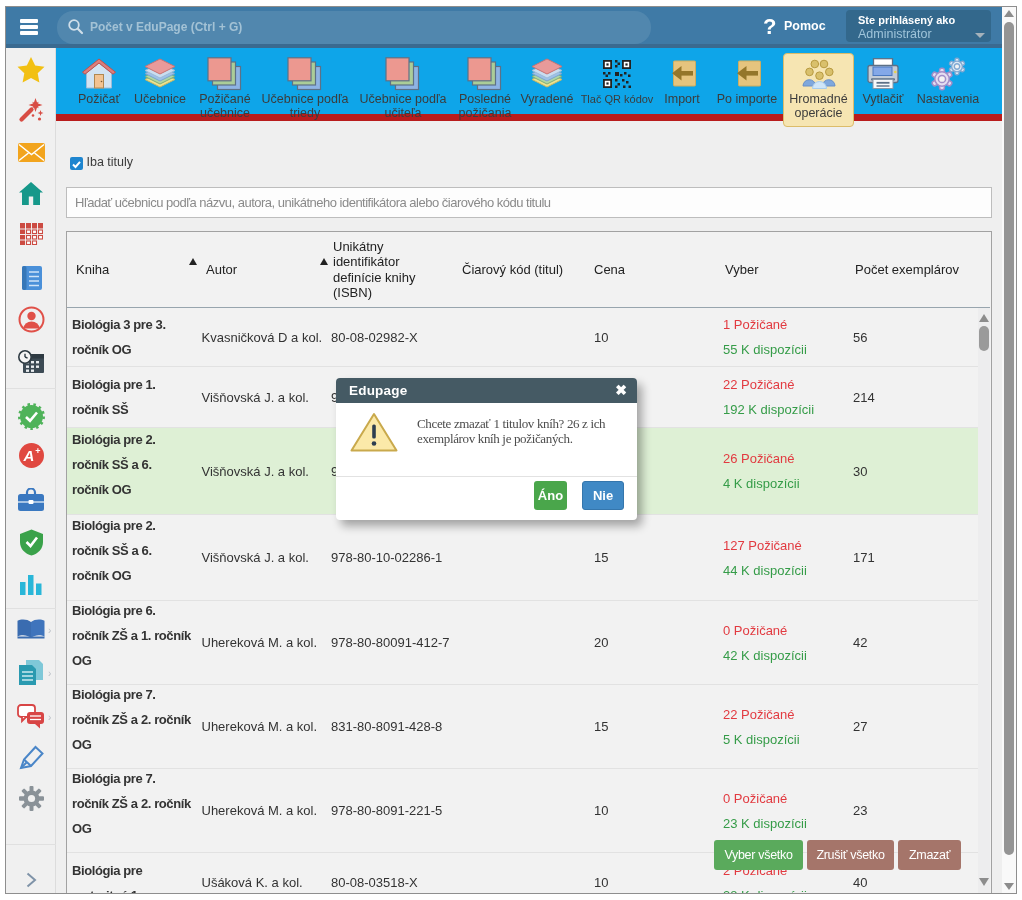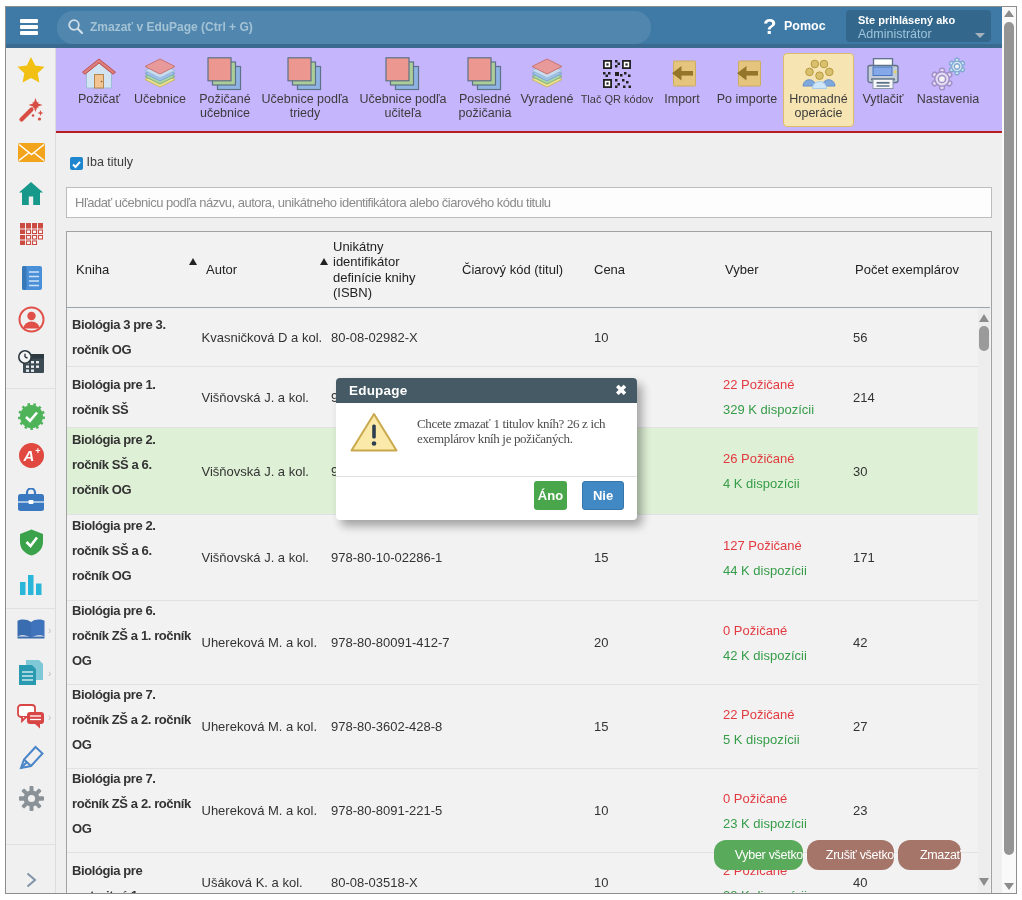--- a/index.html
+++ b/index.html
@@ -17,21 +17,21 @@
 #adminbox .l1 { position:absolute; left:12px; top:4px; font-size:11px; font-weight:bold; color:#fff; }
 #adminbox .l2 { position:absolute; left:12px; top:16.5px; font-size:12.5px; color:#9fc4da; }
 #adminbox .arr { position:absolute; left:129px; top:23px; width:0; height:0; border-left:5.5px solid transparent; border-right:5.5px solid transparent; border-top:5.5px solid #a5b2bb; }
 
 #sidebar { position:absolute; left:0; top:38px; width:50px; height:848px; background:#f0f0f0; border-right:1px solid #dcdcdc; }
 .sicon { position:absolute; left:0; width:50px; text-align:center; }
 .sdiv { position:absolute; left:0; width:50px; height:1px; background:#e0e0e0; }
 .subarr { position:absolute; left:42px; font-size:10px; color:#b9bfc6; }
 
 #content { position:absolute; left:50px; top:38px; width:946px; height:848px; background:#efefef; }
-#toolbar { position:absolute; left:0; top:0; width:946px; height:88px; background:#c4b5fd; border-bottom:2px solid #b91c1c; }
+#toolbar { position:absolute; left:0; top:0; width:946px; height:76px; background:#0ea5e9; border-bottom:7px solid #b91c1c; }
 #hl { position:absolute; left:727px; top:8px; width:71px; height:74px; background:#f6e5b2; border:1px solid #dcbc6a; border-radius:4px; }
 .titem { position:absolute; top:12px; width:104px; text-align:center; font-size:12.5px; color:#3c3c3c; line-height:13.8px; }
 .titem .ic { height:33px; margin-bottom:3px; display:flex; align-items:center; justify-content:center; }
 .titem.qr { font-size:11px; }
 #cbx { position:absolute; left:13.5px; top:111.5px; width:13.5px; height:13.5px; background:#1e85cf; border-radius:2px; }
 #cbxlbl { position:absolute; left:30.5px; top:110px; font-size:12.5px; color:#3b3b3b; }
 #searchinput { position:absolute; left:10px; top:142px; width:926px; height:31px; background:#fdfdfd; border:1px solid #bdbdbd; }
 #searchinput span { position:absolute; left:8px; top:0; line-height:29px; font-size:13px; letter-spacing:-0.5px; color:#8a8a8a; }
 
 #table { position:absolute; left:10px; top:186px; width:926px; height:662px; border:1px solid #a2a2a2; border-bottom:none; background:#f2f2f2; overflow:hidden; }
@@ -49,21 +49,21 @@
 .cell.stav { left:656px; width:125px; line-height:25px; }
 .cell.poc { left:786px; width:60px; }
 .red { color:#e23a40; }
 .grn { color:#359c48; }
 
 #iscroll { position:absolute; left:911px; top:76px; width:12px; height:586px; background:#ededee; }
 #iscroll .up { position:absolute; left:1px; top:6px; width:0; height:0; border-left:5px solid transparent; border-right:5px solid transparent; border-bottom:8px solid #8c8c8c; }
 #iscroll .thumb { position:absolute; left:1px; top:18px; width:10px; height:25px; background:#9a9a9a; border-radius:5px; }
 #iscroll .dn { position:absolute; left:1px; top:570px; width:0; height:0; border-left:5px solid transparent; border-right:5px solid transparent; border-top:8px solid #8c8c8c; }
 
-.abtn { position:absolute; height:30px; line-height:30px; text-align:right; color:#fff; font-size:12.5px; letter-spacing:-0.3px; border-radius:12px; }
+.abtn { position:absolute; height:30px; line-height:30px; text-align:center; color:#fff; font-size:12.5px; letter-spacing:-0.3px; border-radius:3px; }
 #ab1 { left:647px; top:608px; width:89px; background:#5aaa5c; }
 #ab2 { left:740px; top:608px; width:87px; background:#a5756a; }
 #ab3 { left:831px; top:608px; width:63px; background:#a5756a; }
 
 #pscroll { position:absolute; left:996px; top:0; width:14px; height:886px; background:#f9f9f9; }
 #pscroll .up { position:absolute; left:2px; top:3px; width:0; height:0; border-left:5px solid transparent; border-right:5px solid transparent; border-bottom:7px solid #8c8c8c; }
 #pscroll .thumb { position:absolute; left:2px; top:15px; width:10px; height:833px; background:#949494; border-radius:5px; }
 #pscroll .dn { position:absolute; left:2px; top:876px; width:0; height:0; border-left:5px solid transparent; border-right:5px solid transparent; border-top:7px solid #8c8c8c; }
 
 #dialog { position:absolute; left:336px; top:378px; width:301px; height:142px; background:#fff; border-radius:4px; box-shadow:5px 6px 10px rgba(0,0,0,0.33); z-index:50; }
@@ -85,21 +85,21 @@
     <div id="burger">
         <div style="top:12px"></div>
         <div style="top:18px"></div>
         <div style="top:24px"></div>
       </div>
     <div id="searchpill">
       <svg class="abs" style="left:10px;top:7px" width="18" height="18" viewBox="0 0 18 18">
           <circle cx="7" cy="7" r="4.8" fill="none" stroke="#cfdee9" stroke-width="1.8"></circle>
           <line x1="10.8" y1="10.8" x2="15" y2="15" stroke="#cfdee9" stroke-width="2.2" stroke-linecap="round"></line>
         </svg>
-      <span class="ph">Zmazať v EduPage (Ctrl + G)</span>
+      <span class="ph">Počet v EduPage (Ctrl + G)</span>
     </div>
     <div id="qmark">?</div>
     <div id="pomoc">Pomoc</div>
     <div id="adminbox">
         <div class="l1">Ste prihlásený ako</div>
         <div class="l2">Administrátor</div>
         <div class="arr"></div>
       </div>
   </div>
   <div id="sidebar">
@@ -427,33 +427,37 @@
       </div>
       <div id="rows">
         <div class="row" style="top:76px;height:59px">
           <div class="cell title">
               <span>Biológia 3 pre 3.</span>
               <span>ročník OG</span>
             </div>
           <div class="cell autor">Kvasničková D a kol.</div>
           <div class="cell isbn">80-08-02982-X</div>
           <div class="cell cena">10</div>
+          <div class="cell stav">
+              <span class="red">1 Požičané</span>
+              <span class="grn">55 K dispozícii</span>
+            </div>
           <div class="cell poc">56</div>
         </div>
         <div class="row" style="top:135px;height:61px">
           <div class="cell title">
               <span>Biológia pre 1.</span>
               <span>ročník SŠ</span>
             </div>
           <div class="cell autor">Višňovská J. a kol.</div>
           <div class="cell isbn">978-80-10-00326-5</div>
           <div class="cell cena">12</div>
           <div class="cell stav">
               <span class="red">22 Požičané</span>
-              <span class="grn">329 K dispozícii</span>
+              <span class="grn">192 K dispozícii</span>
             </div>
           <div class="cell poc">214</div>
         </div>
         <div class="row green" style="top:196px;height:87px">
           <div class="cell title p3">
               <span>Biológia pre 2.</span>
               <span>ročník SŠ a 6.</span>
               <span>ročník OG</span>
             </div>
           <div class="cell autor">Višňovská J. a kol.</div>
@@ -495,21 +499,21 @@
             </div>
           <div class="cell poc">42</div>
         </div>
         <div class="row" style="top:453px;height:84px">
           <div class="cell title p3">
               <span>Biológia pre 7.</span>
               <span>ročník ZŠ a 2. ročník</span>
               <span>OG</span>
             </div>
           <div class="cell autor">Uhereková M. a kol.</div>
-          <div class="cell isbn">978-80-3602-428-8</div>
+          <div class="cell isbn">831-80-8091-428-8</div>
           <div class="cell cena">15</div>
           <div class="cell stav">
               <span class="red">22 Požičané</span>
               <span class="grn">5 K dispozícii</span>
             </div>
           <div class="cell poc">27</div>
         </div>
         <div class="row" style="top:537px;height:84px">
           <div class="cell title p3">
               <span>Biológia pre 7.</span>

